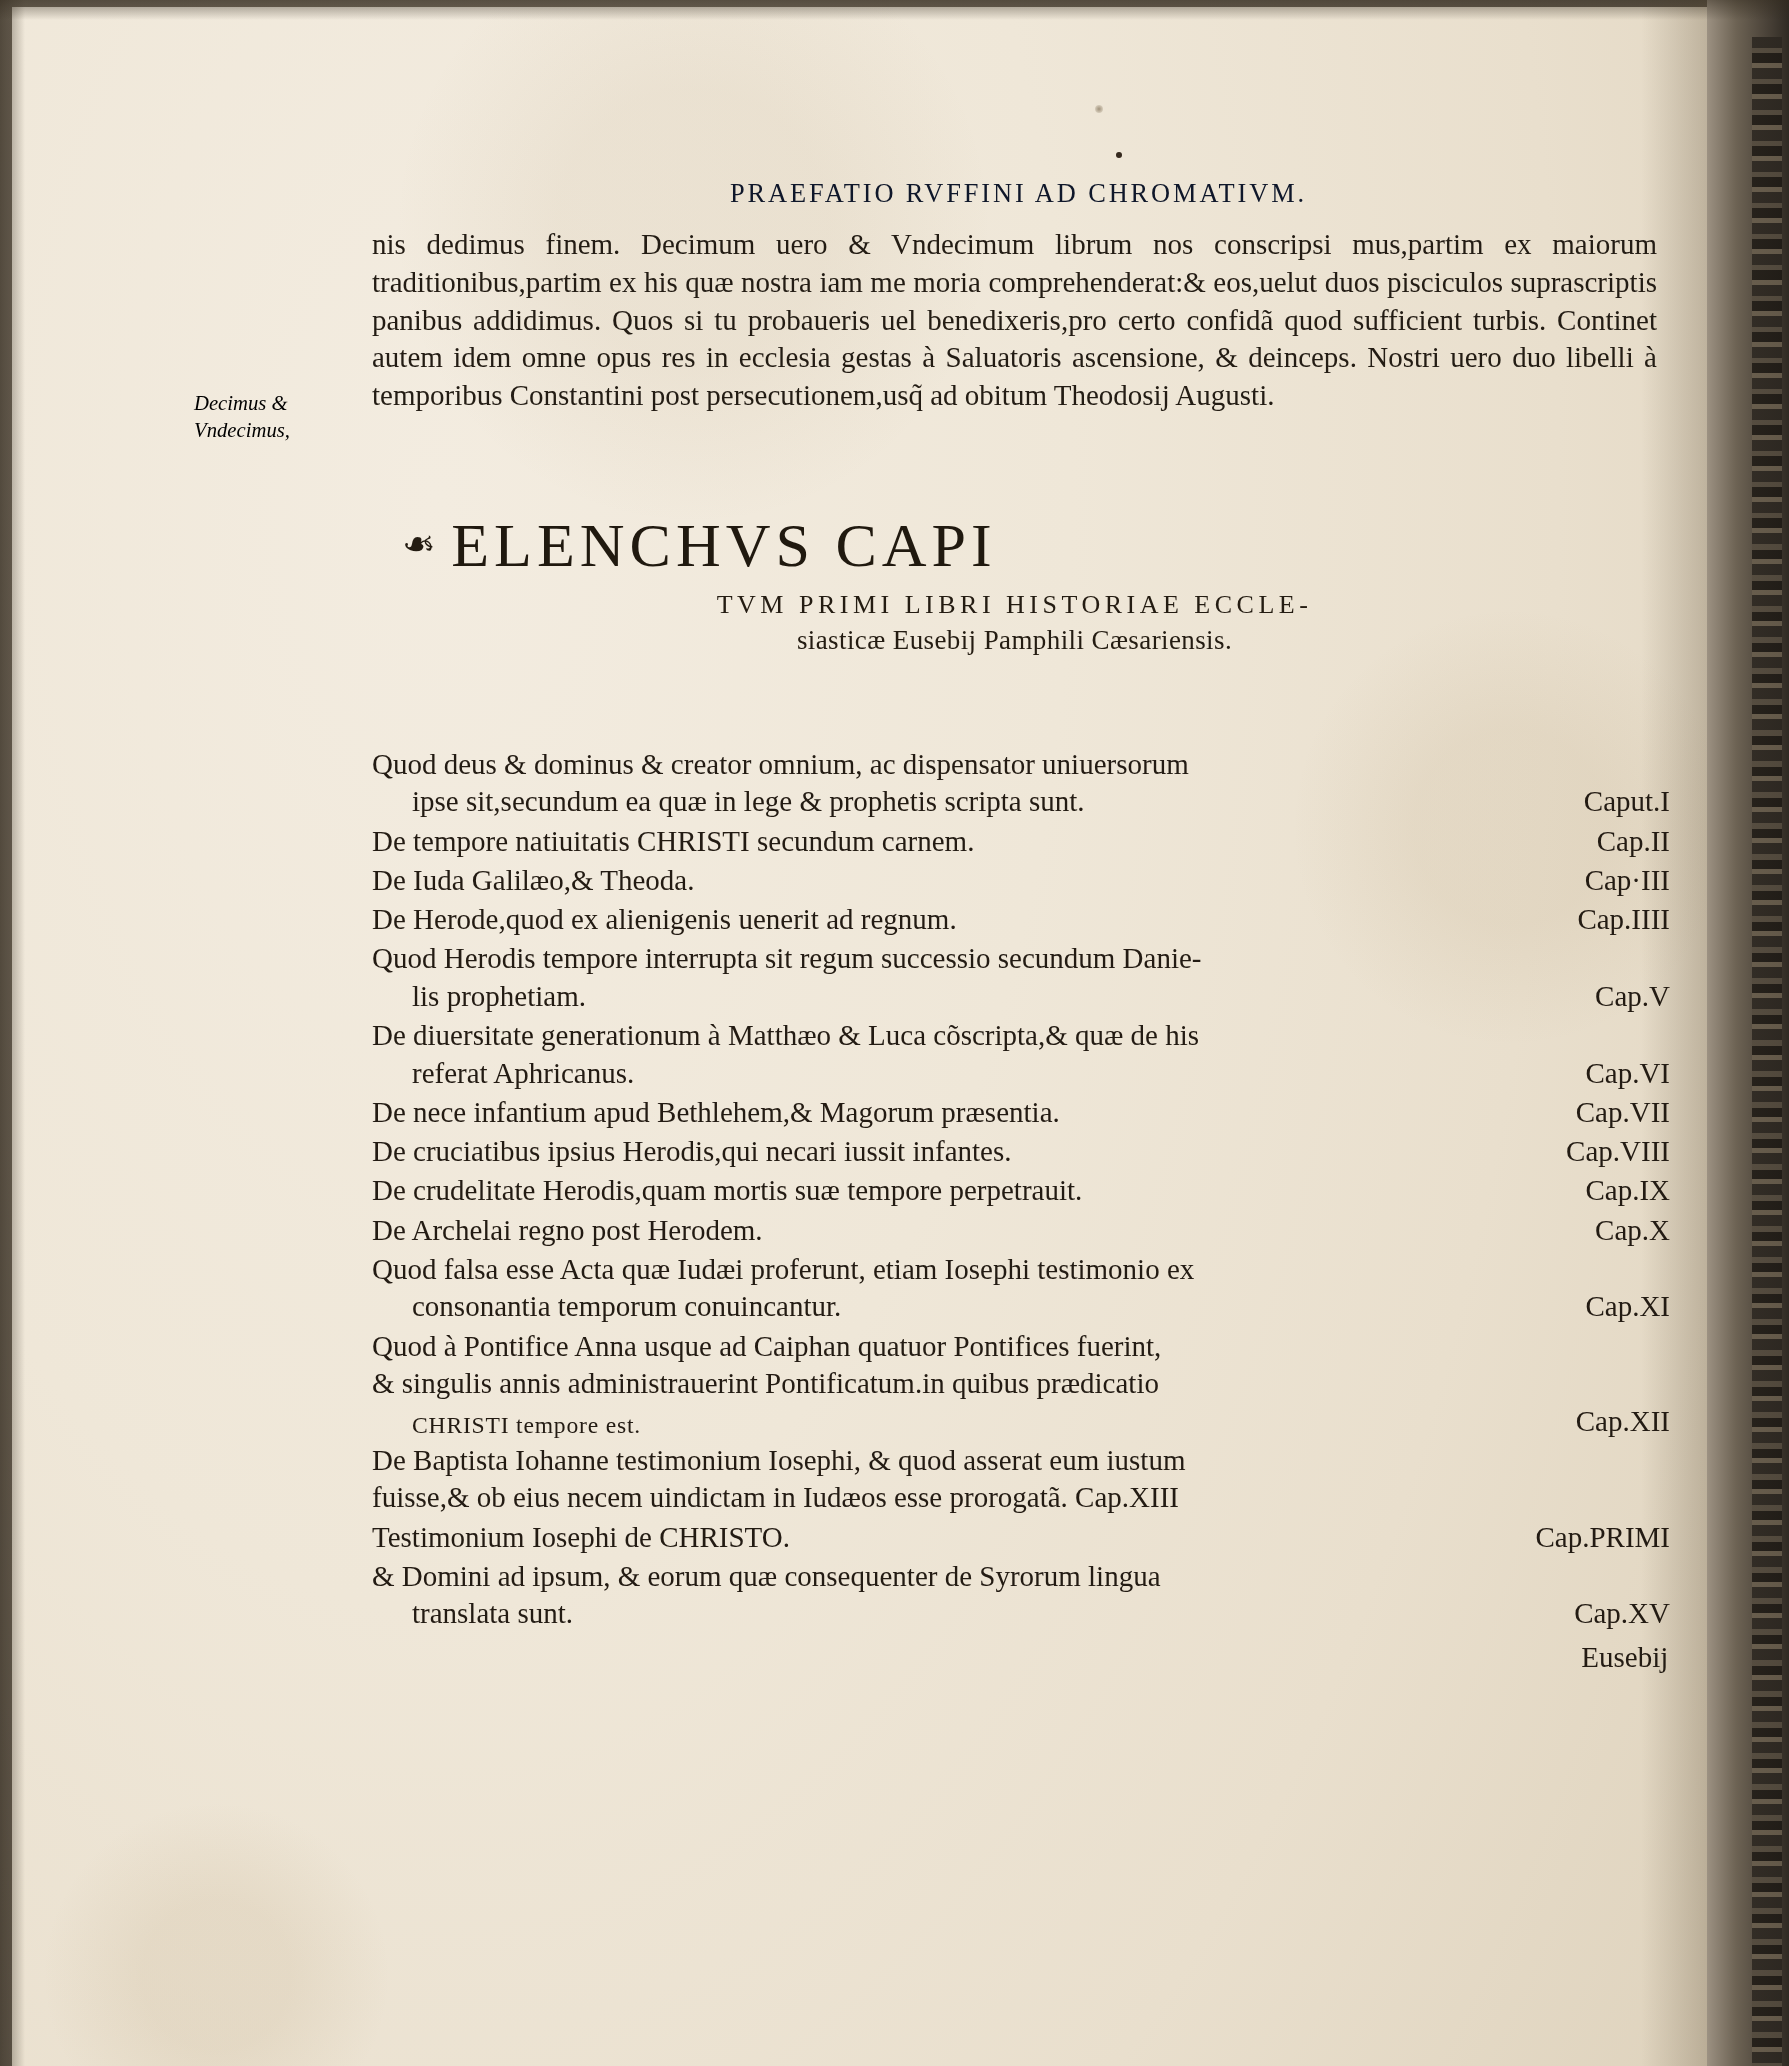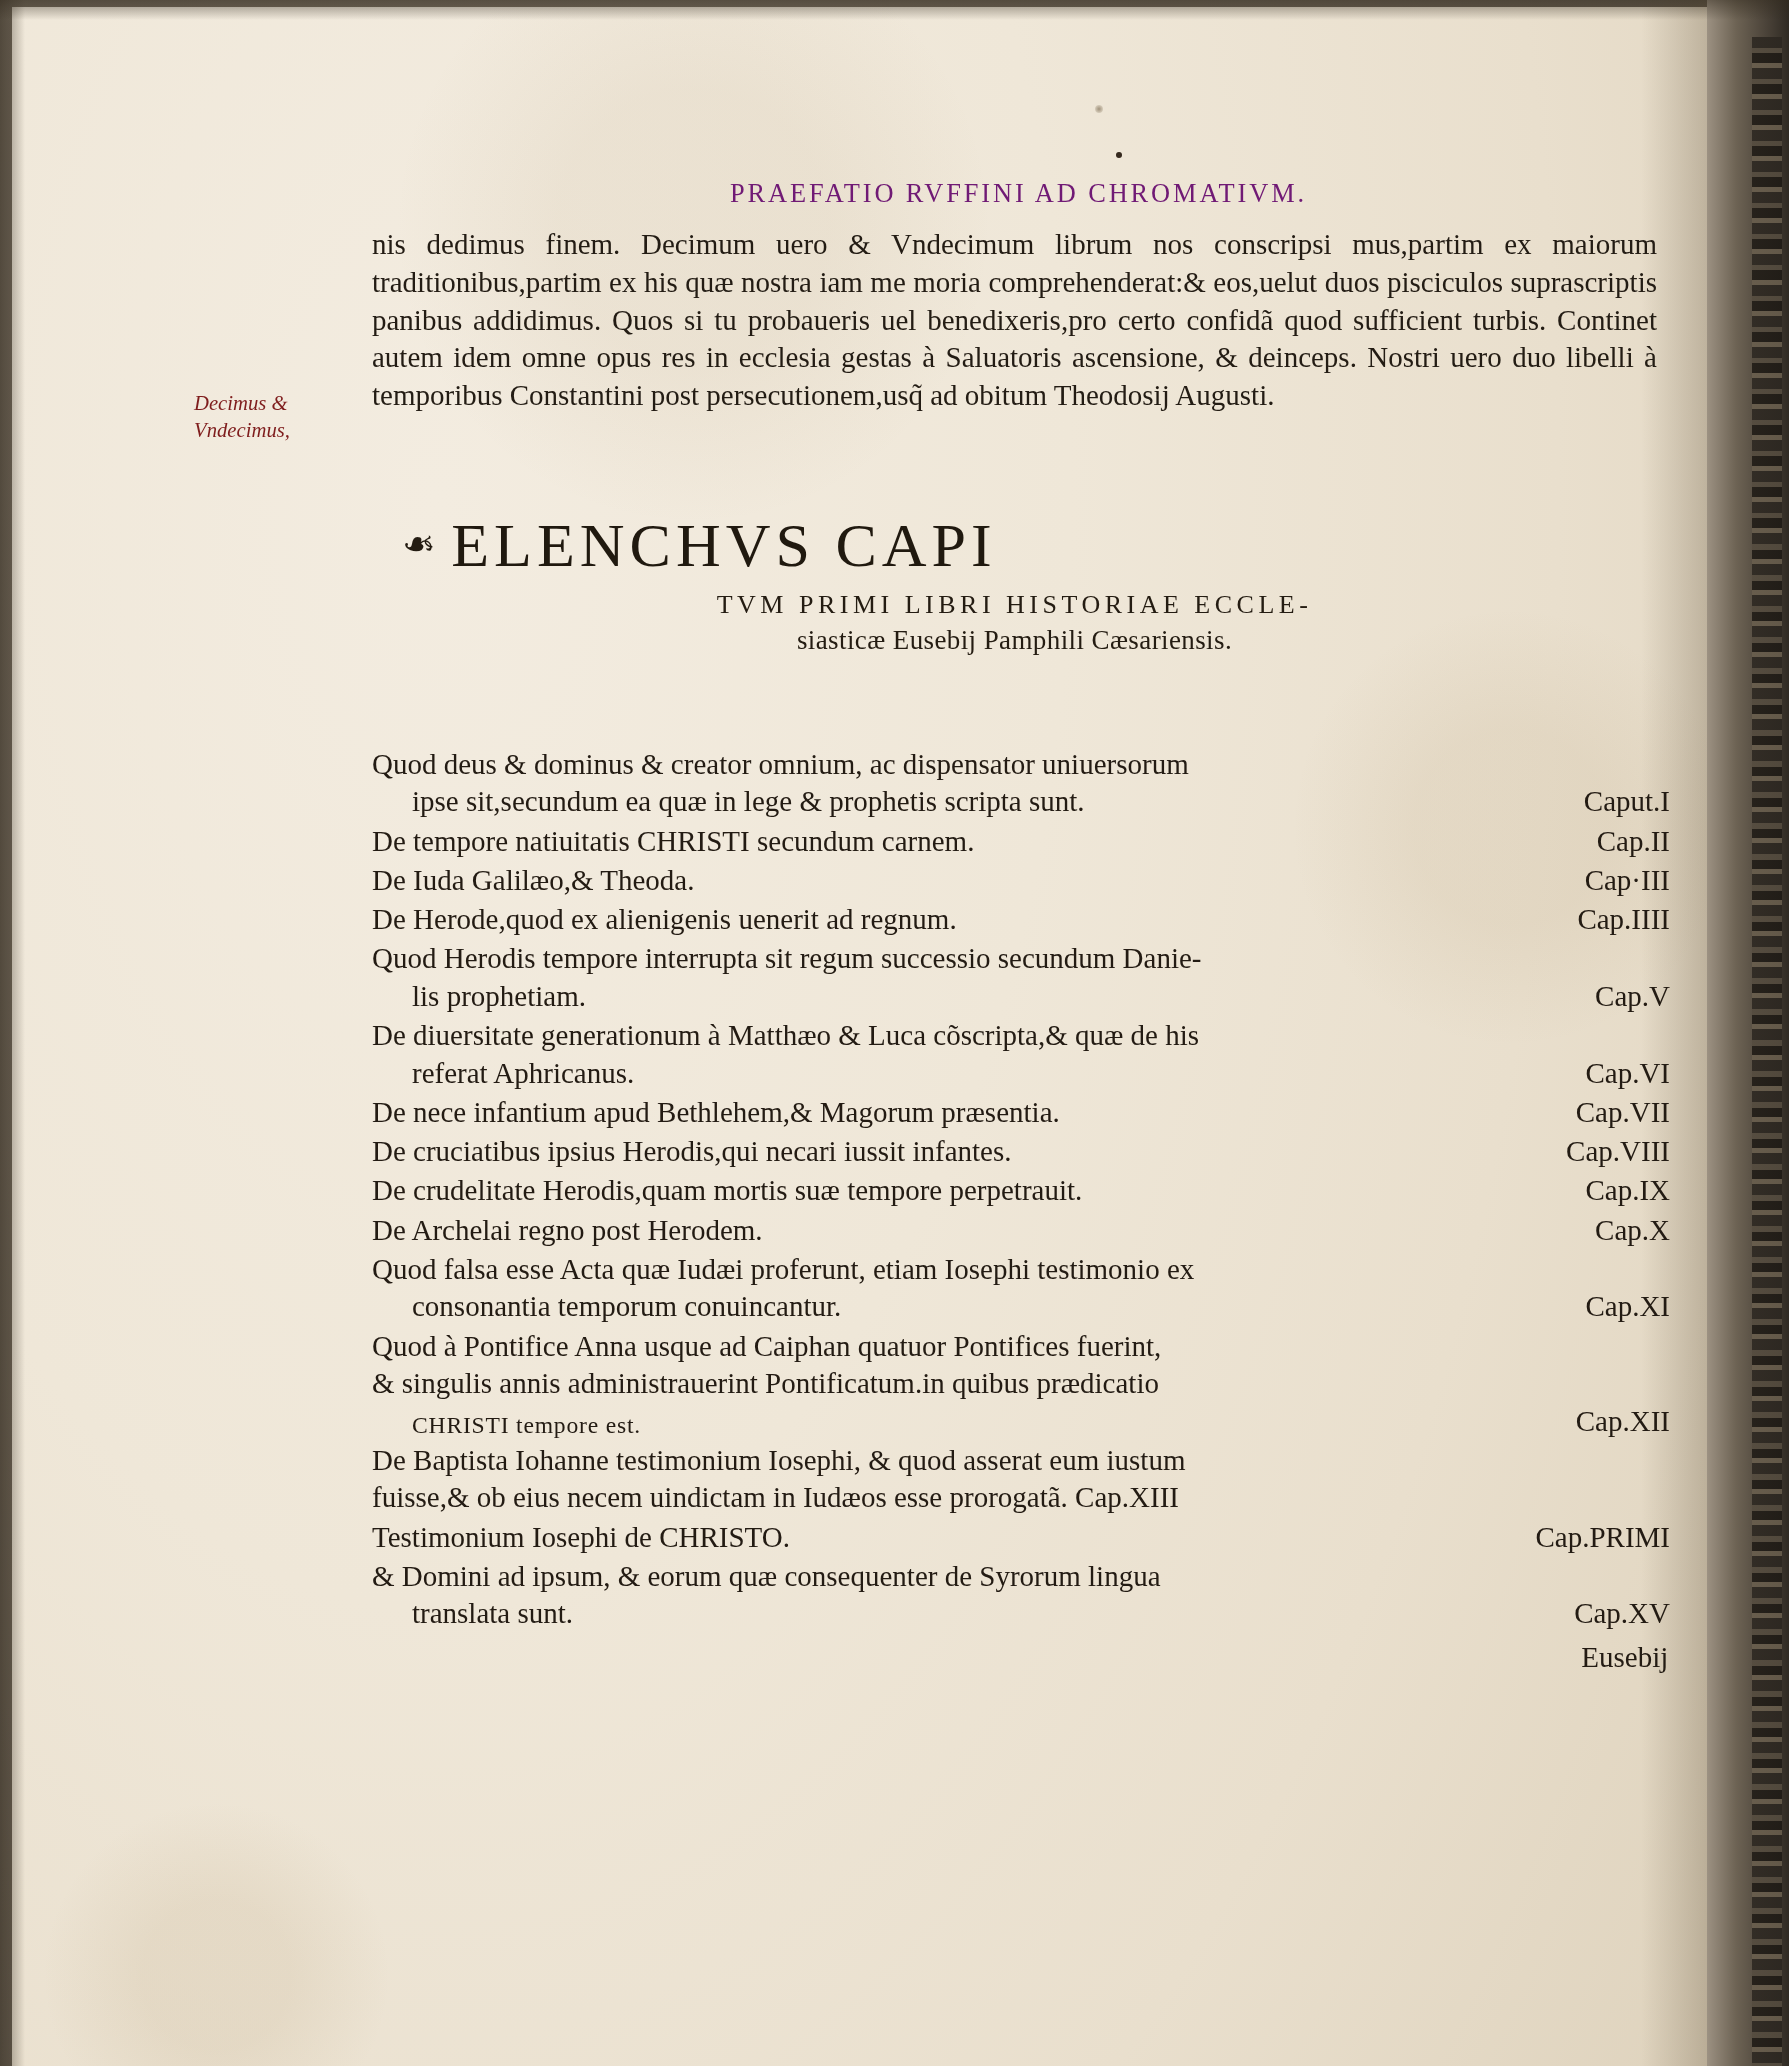--- a/index.html
+++ b/index.html
@@ -104,21 +104,21 @@
     top: 178px;
     width: 1471px;
     color: #241d16;
   }
   .running-head {
     font-size: 26.4px;
     letter-spacing: 2.9px;
     text-align: center;
     margin-left: 178px;
     margin-bottom: 17.4px;
-    color: #701a75;
+    color: #0f172a;
     font-family: "Liberation Serif", serif;
   }
   .dot-above {
     position: absolute;
     left: 1116px;
     top: 152px;
     width: 5.8px;
     height: 5.8px;
     border-radius: 50%;
     background: #35291d;
@@ -136,21 +136,21 @@
   .prefbody p { margin: 0; }
 
   .marginalia {
     position: absolute;
     left: 0;
     top: 212px;
     width: 174px;
     font-style: italic;
     font-size: 20.7px;
     line-height: 1.30;
-    color: #7f1d1d;
+    color: #000000;
     text-align: left;
   }
 
   
   .display {
     margin-top: 95px;
     margin-left: 178px;
     width: 1285px;
     text-align: center;
   }

